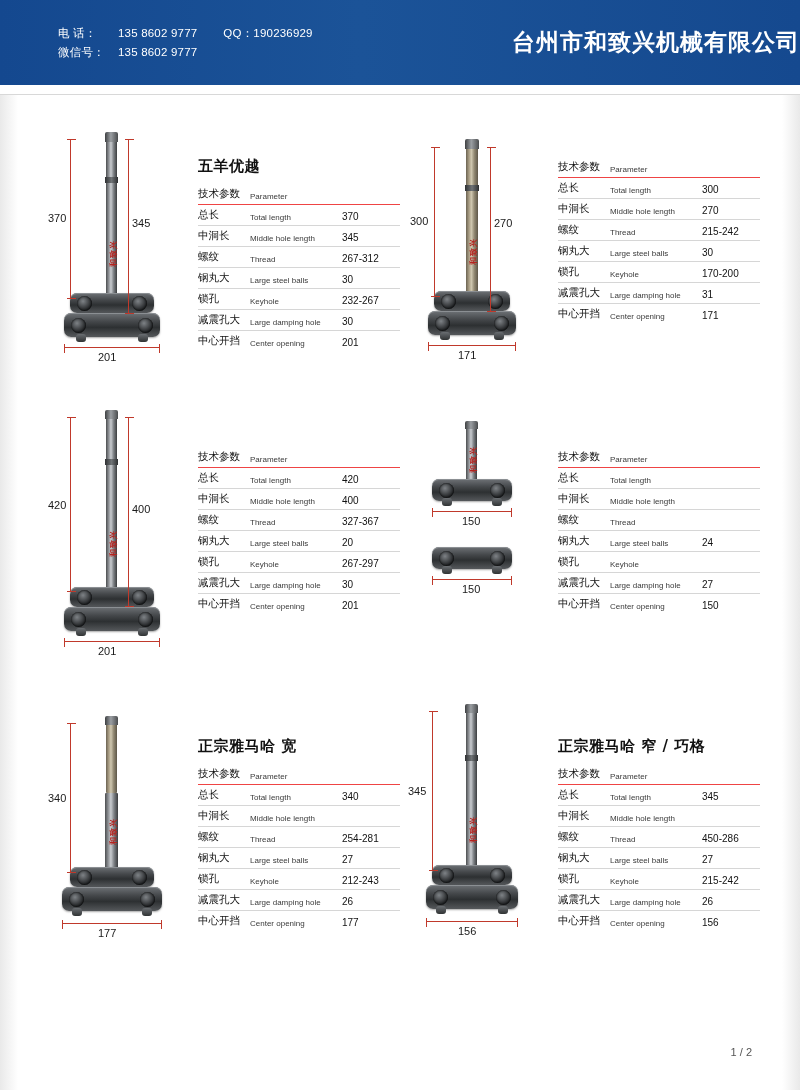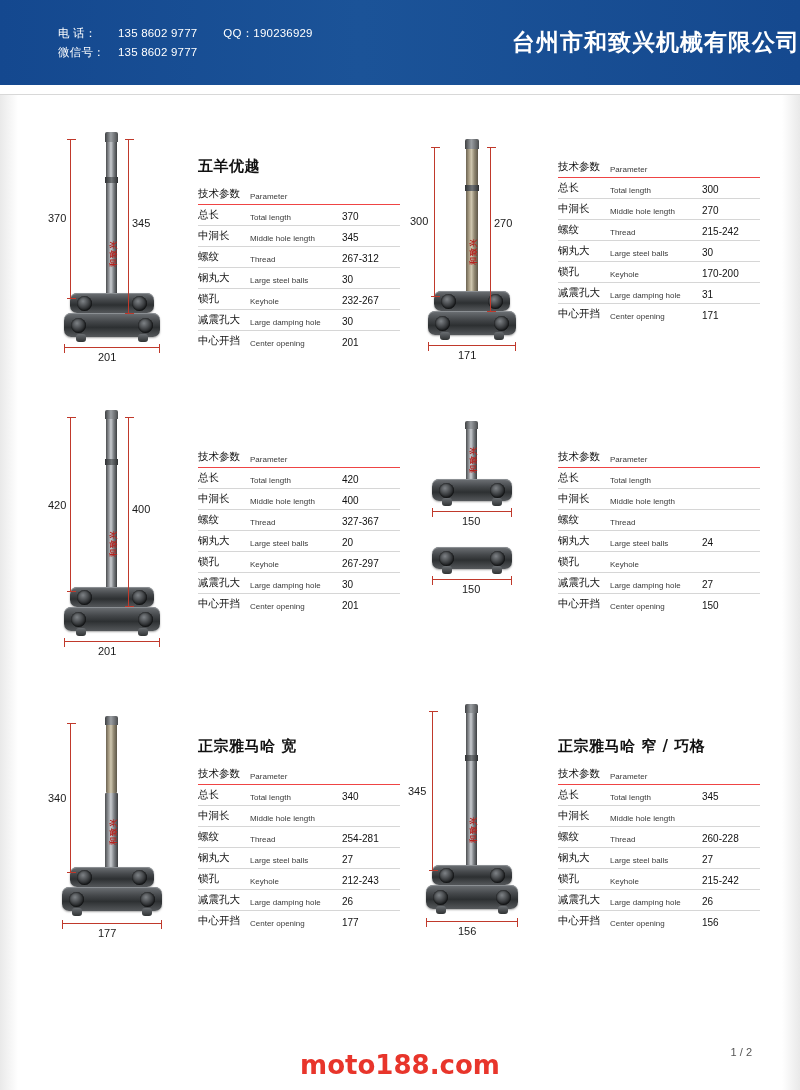--- a/index.html
+++ b/index.html
@@ -674,21 +674,21 @@
                 <td class="val">345</td>
               </tr>
           <tr>
                 <td class="cn">中洞长</td>
                 <td class="en">Middle hole length</td>
                 <td class="val"></td>
               </tr>
           <tr>
                 <td class="cn">螺纹</td>
                 <td class="en">Thread</td>
-                <td class="val">260-228</td>
+                <td class="val">450-286</td>
               </tr>
           <tr>
                 <td class="cn">钢丸大</td>
                 <td class="en">Large steel balls</td>
                 <td class="val">27</td>
               </tr>
           <tr>
                 <td class="cn">锁孔</td>
                 <td class="en">Keyhole</td>
                 <td class="val">215-242</td>
@@ -704,14 +704,13 @@
                 <td class="val">156</td>
               </tr>
         </tbody>
           </table>
       </div>
     </div>
 
   </div>
 
   <div class="page-no">1 / 2</div>
-  <div class="footer-brand">moto188.com</div>
 </div>
 
 </body></html>

